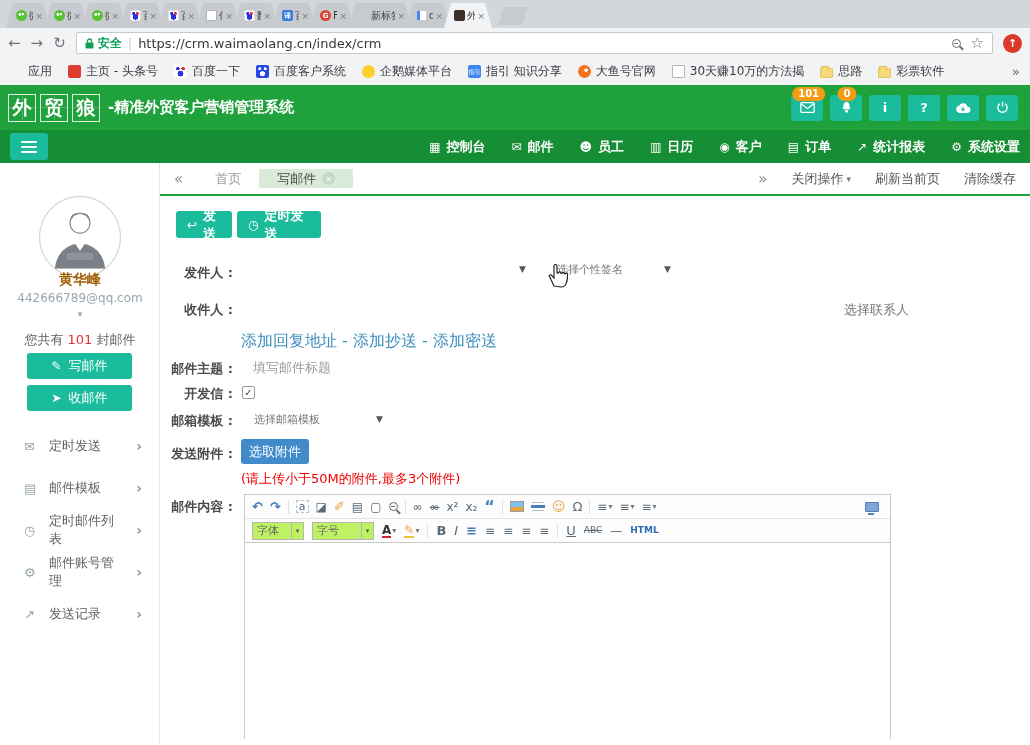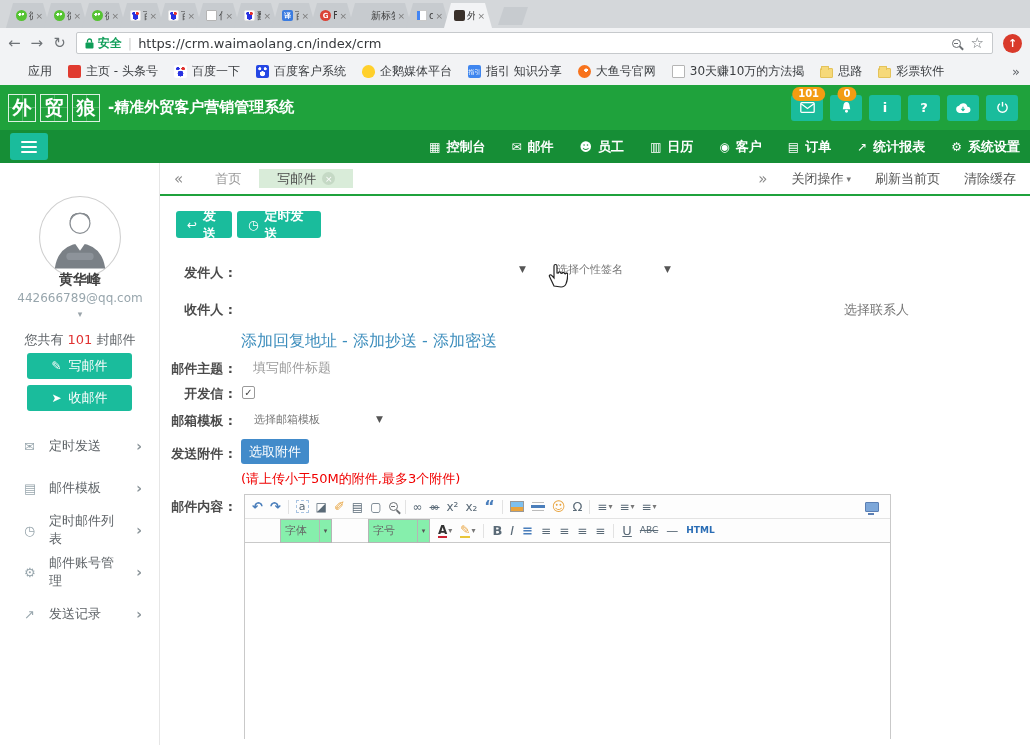--- a/index.html
+++ b/index.html
@@ -80,21 +80,21 @@
   .ptab{height:19px;display:flex;align-items:center;padding:0 18px;color:#999;font-size:13px;gap:6px;}
   .ptab.active{background:#d9ecd9;color:#4a4a4a;}
   .ptab .pc{width:13px;height:13px;border-radius:50%;background:#c5d9c5;color:#fff;font-size:9px;display:flex;align-items:center;justify-content:center;}
   .pt-actions{margin-left:auto;display:flex;align-items:center;gap:24px;color:#555;font-size:13px;padding-right:14px;white-space:nowrap;}
   .pt-act{display:flex;align-items:center;gap:3px;}
   .pt-act .cr{font-size:9px;color:#777;}
 
   
   .sidebar{position:absolute;top:163px;left:0;width:160px;height:582px;background:#fff;border-right:1px solid #e6e6e6;}
   .avatar{position:absolute;top:32px;left:38px;}
-  .uname{position:absolute;top:108px;left:0;width:160px;text-align:center;font-weight:bold;color:#404040;font-size:14px;}
+  .uname{position:absolute;top:108px;left:0;width:160px;text-align:center;font-weight:bold;color:#a16207;font-size:14px;}
   .uemail{position:absolute;top:128px;left:0;width:160px;text-align:center;color:#98a6ad;font-size:12px;}
   .ucaret{position:absolute;top:146px;left:0;width:160px;text-align:center;color:#9aa4aa;font-size:9px;}
   .mailtotal{position:absolute;top:168px;left:0;width:160px;text-align:center;color:#5f6468;font-size:13px;}
   .mailtotal b{color:#e03131;font-weight:normal;}
   .sbtn{position:absolute;left:27px;width:105px;height:26px;background:#1abc9c;border-radius:3px;color:#fff;font-size:13px;display:flex;align-items:center;justify-content:center;gap:7px;}
   .sbtn .ic{font-size:12px;}
   .smenu{position:absolute;top:262px;left:0;width:160px;}
   .smi{height:42px;display:flex;align-items:center;padding:0 18px 0 24px;color:#5f6468;font-size:13px;gap:10px;}
   .smi .ic{color:#98a6ad;font-size:13px;width:15px;}
   .smi .ar{margin-left:auto;color:#8a9499;font-size:14px;font-weight:bold;}
@@ -122,21 +122,21 @@
   .ti.blue{color:#4a7ebb;font-weight:bold;font-size:13px;}
   .ti.boxed{border:1px dashed #a9c4e2;padding:0 2px;font-size:11px;}
   .ti.orange{color:#e8a33d;font-size:13px;}
   .ti.strike{text-decoration:line-through;}
   .ti .drop{font-size:8px;color:#777;margin-left:1px;}
   .sep{width:1px;height:14px;background:#e2e2e2;}
   .imgico{width:14px;height:11px;border:1px solid #999;background:linear-gradient(180deg,#7ec0ee 0 55%,#e8a33d 55% 100%);}
   .pbico{width:14px;height:3px;background:#4a7ebb;box-shadow:0 -4px 0 -1px #bbb,0 4px 0 -1px #bbb;}
   .monico{position:relative;width:14px;height:10px;border:1.5px solid #5b7fb4;background:#7da7d9;border-radius:1px;margin-left:auto;margin-right:4px;}
   .monico::after{content:"";position:absolute;left:2px;bottom:-4px;width:6px;height:2px;background:#5b7fb4;box-shadow:2px 2px 0 -1px #5b7fb4;}
-  .msel{height:24px;border:1px solid #b5b5b5;background:#86efac;display:flex;align-items:center;font-size:11px;color:#666;margin-left:28px;}
+  .msel{height:18px;border:1px solid #b5b5b5;background:#bef264;display:flex;align-items:center;font-size:11px;color:#666;}
   .msel .lbl{padding:0 4px;flex:1;}
   .msel .cr{width:12px;border-left:1px solid #b5b5b5;height:100%;display:flex;align-items:center;justify-content:center;font-size:7px;color:#555;}
   .ti.fc b{border-bottom:2px solid #c23;padding-bottom:0;font-size:12px;color:#333;font-weight:bold;}
   .ti.bc b{border-bottom:2px solid #e8c63a;font-size:12px;}
   .ebody{height:196px;background:#fff;}
   .ti.htmlic{color:#2a6db5;font-size:9px;font-weight:bold;}
 
   .cursor{position:absolute;left:546px;top:262px;z-index:50;}
 </style>
 </head>

